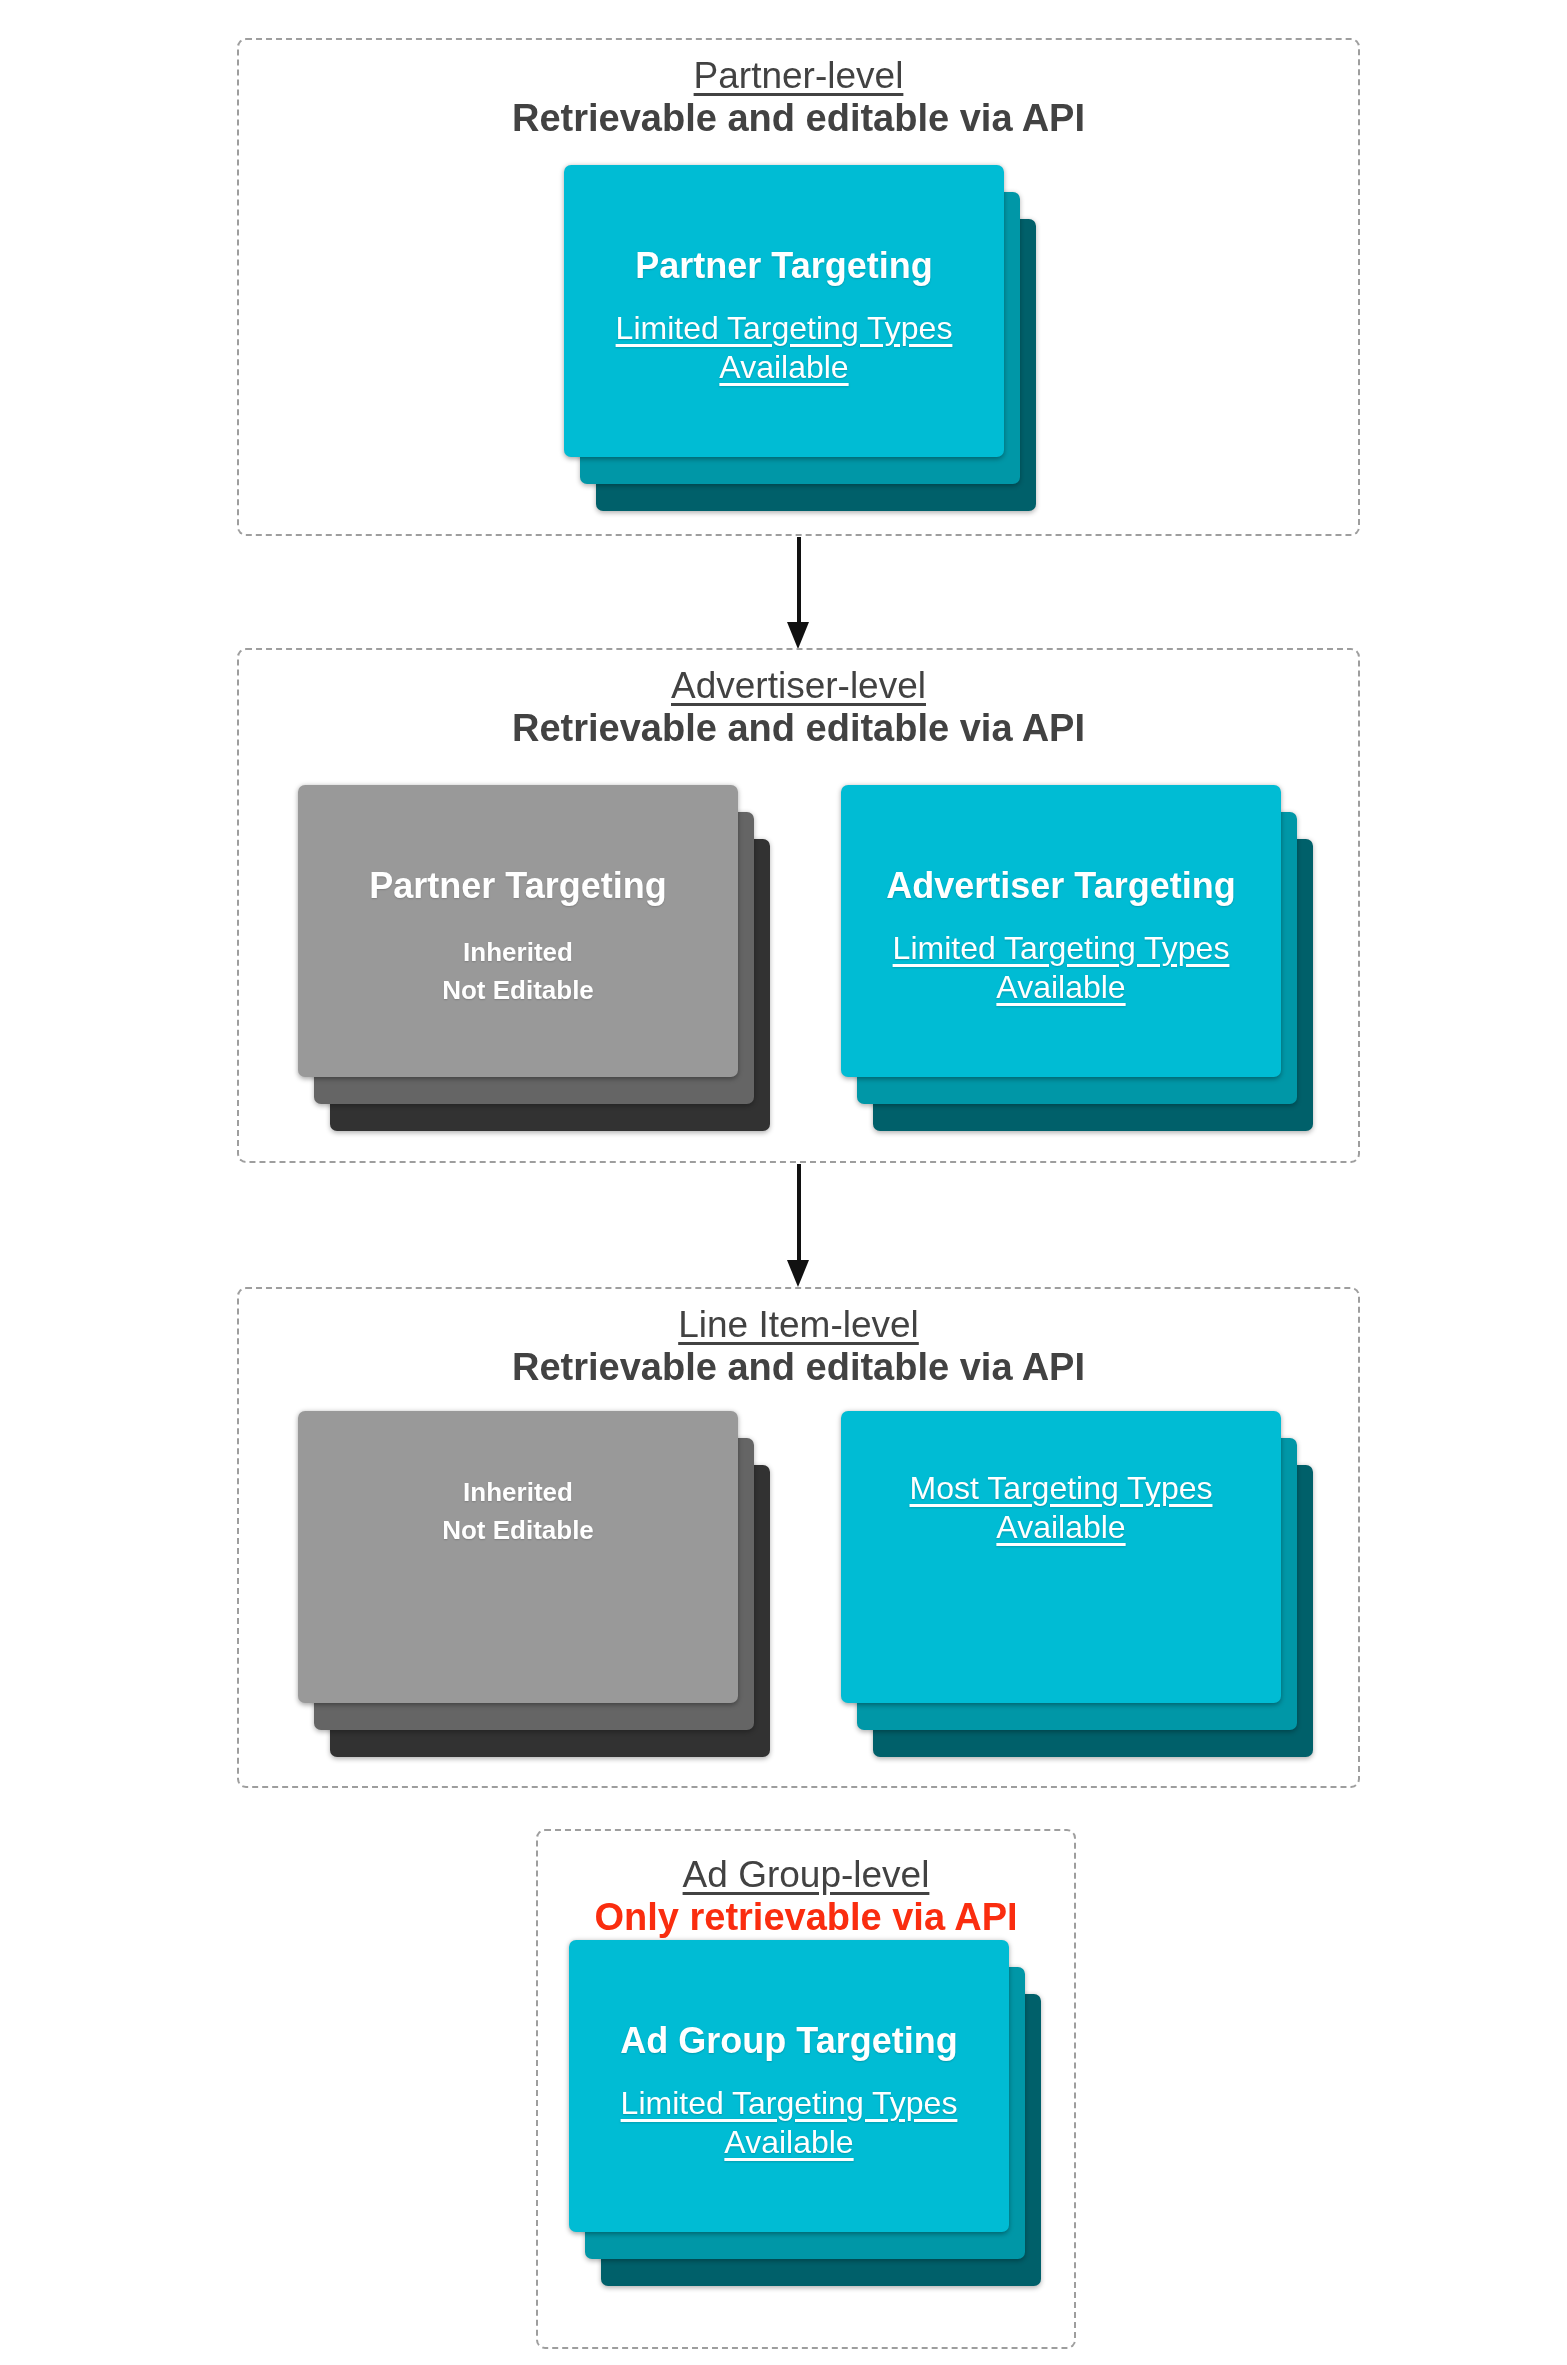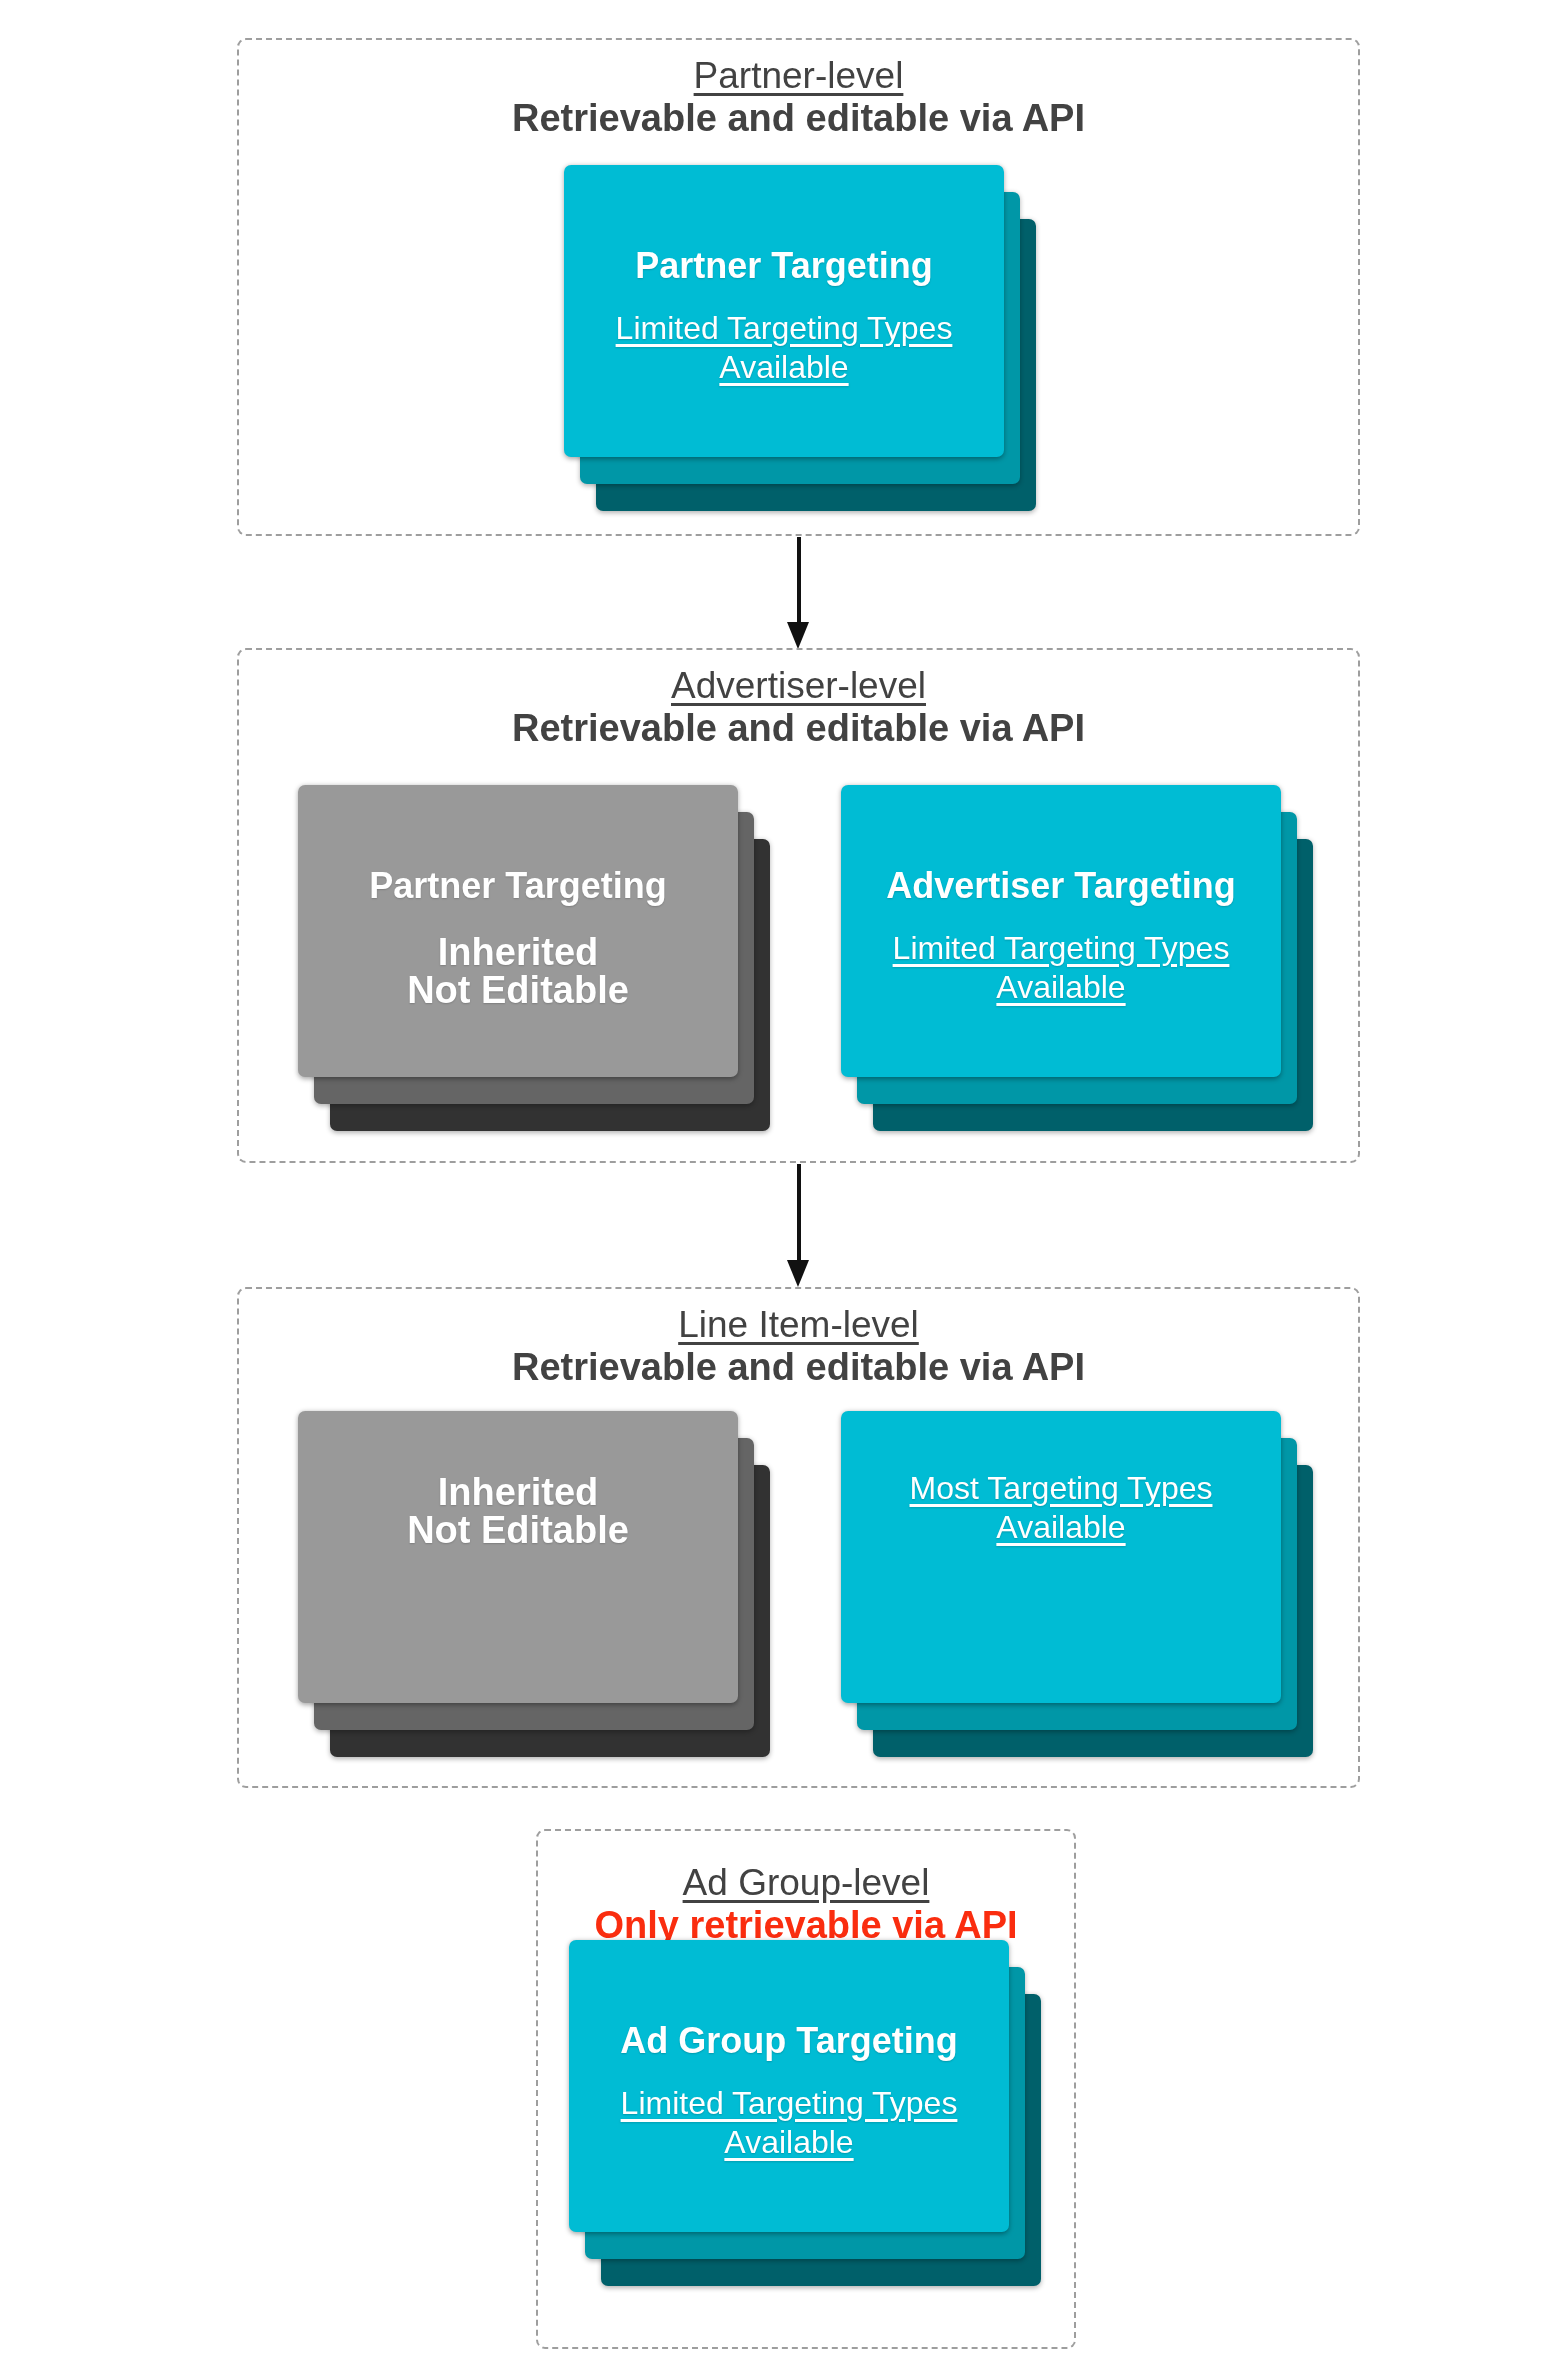--- a/index.html
+++ b/index.html
@@ -56,21 +56,21 @@
   .gray3{background:var(--gray_dark);}
 
   .card-title{
     min-height:86px;
     display:flex;align-items:center;justify-content:center;
     font-size:36px;font-weight:bold;line-height:43px;
   }
   .card-sub{margin-top:1px;font-size:32px;line-height:39px;}
   .card-sub .line{display:block;}
   .card-sub.underlined .line{text-decoration:underline;text-underline-offset:5.4px;}
-  .card-sub.plain{margin-top:5.4px;font-size:38px;font-weight:bold;line-height:38px;}
+  .card-sub.plain{margin-top:5.4px;font-size:26px;font-weight:bold;line-height:38px;}
 
   
   .arrow{position:absolute;width:36px;}
   .arrow-line{position:absolute;left:16px;top:0;width:3.6px;background:var(--arrow);}
   .arrow-head{
     position:absolute;left:6.3px;width:0;height:0;
     border-left:11.6px solid transparent;
     border-right:11.6px solid transparent;
     border-top:27px solid var(--arrow);
   }
@@ -157,21 +157,21 @@
     <div class="layer l2 cyan2"></div>
     <div class="card cyan1">
       <div class="card-sub underlined">
         <span class="line">Most Targeting Types</span>
         <span class="line">Available</span>
       </div>
     </div>
   </div>
 
   <div class="section" style="left:536px;top:1829px;width:540px;height:520px">
-    <div class="sec-title" style="margin-top:30px">Ad Group-level</div>
+    <div class="sec-title" style="margin-top:22px">Ad Group-level</div>
     <div class="sec-sub red">Only retrievable via API</div>
   </div>
 
   <div class="stack" style="left:569px;top:1940px">
     <div class="layer l3 cyan3"></div>
     <div class="layer l2 cyan2"></div>
     <div class="card cyan1">
       <div class="card-title">Ad Group Targeting</div>
       <div class="card-sub underlined">
         <span class="line">Limited Targeting Types</span>

